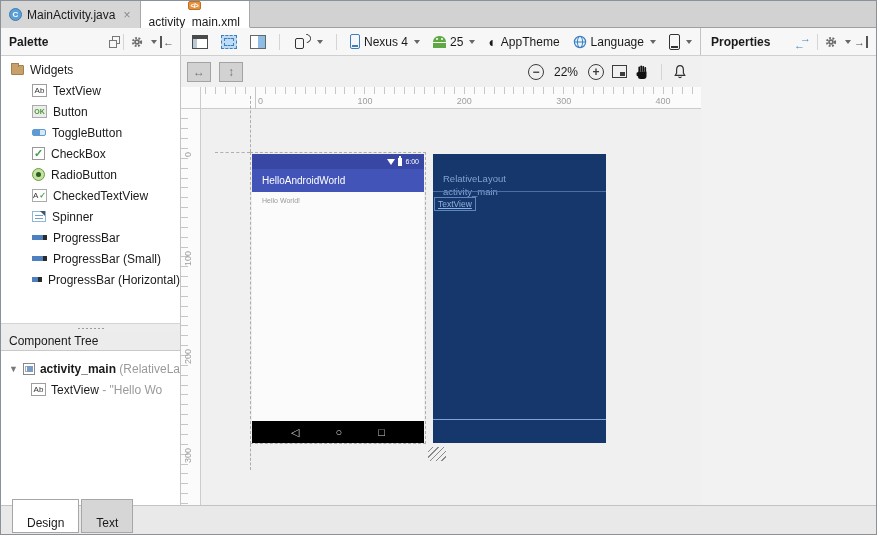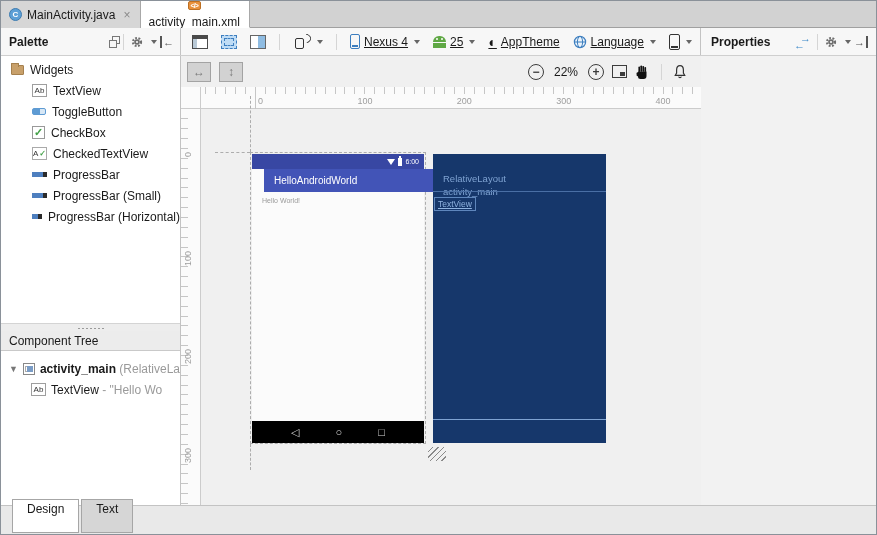--- a/index.html
+++ b/index.html
@@ -26,21 +26,21 @@
   
   #toolbar-row { position:absolute; left:0; top:27px; width:100%; height:28px;
     background:#F7F7F7; border-bottom:1px solid #CFCFCF; display:flex; }
   .tb-cell { display:flex; align-items:center; height:100%; }
   #palette-header { width:180px; border-right:1px solid #C3C3C3; padding:0 6px 0 8px; }
   #design-toolbar { width:520px; border-right:1px solid #C3C3C3; padding-left:8px; gap:7px; }
   #properties-header { flex:1; padding:0 8px 0 10px; }
   .hdr-title { font-weight:bold; font-size:12px; }
   .spacer { flex:1; }
   .vsep { width:1px; height:16px; background:#D5D5D5; margin:0 3px; }
-  .tbtn { display:inline-flex; align-items:center; gap:4px; padding:2px 3px; border-radius:2px;text-decoration:underline; }
+  .tbtn { display:inline-flex; align-items:center; gap:4px; padding:2px 3px; border-radius:2px; }
   .caret { width:0; height:0; border-left:3px solid transparent; border-right:3px solid transparent;
     border-top:4px solid #666; margin-left:2px; }
   
   .ic { display:inline-block; position:relative; vertical-align:middle; }
   .ic-copy { width:11px; height:12px; }
   .ic-copy i { position:absolute; width:8px; height:8px; border:1px solid #777; background:#F7F7F7; }
   .ic-copy i.b { right:0; top:0; } .ic-copy i.f { left:0; bottom:0; }
   .ic-gear { width:15px; height:14px; }
   .ic-dockl { font-size:11px; color:#555; border-left:2px solid #555; padding-left:1px; line-height:12px; }
   .ic-dockr { font-size:11px; color:#555; border-right:2px solid #555; padding-right:1px; line-height:12px; }
@@ -147,21 +147,21 @@
   .guide { position:absolute; border-left:1px dashed #ADADAD; }
   .guide.h { border-left:none; border-top:1px dashed #ADADAD; }
   #phone { position:absolute; left:71px; top:98px; width:172px; height:289px; background:#FBFBFB; }
   #ph-status { position:absolute; left:0; top:0; width:100%; height:15px; background:#3847A3;
     display:flex; align-items:center; justify-content:flex-end; gap:3px; padding-right:5px; }
   .wifi { width:0; height:0; border-left:4px solid transparent; border-right:4px solid transparent;
     border-top:6px solid #FFF; }
   .battery { width:4px; height:8px; background:#FFF; position:relative; }
   .battery:before { content:""; position:absolute; left:1px; top:-2px; width:2px; height:2px; background:#FFF; }
   #ph-status .time { color:#FFF; font-size:7px; }
-  #ph-appbar { position:absolute; left:12px; top:15px; width:100%; height:23px; background:#4254B7;
+  #ph-appbar { position:absolute; left:0; top:15px; width:100%; height:23px; background:#4254B7;
     display:flex; align-items:center; padding-left:10px; }
   #ph-appbar span { color:#FFF; font-size:10px; }
   #ph-body { position:absolute; left:0; top:38px; width:100%; height:229px; }
   #ph-body span { position:absolute; left:10px; top:5px; font-size:7px; color:#9A9A9A; }
   #ph-nav { position:absolute; left:0; bottom:0; width:100%; height:22px; background:#000;
     display:flex; align-items:center; justify-content:center; gap:36px; }
   #ph-nav span { color:#D8D8D8; font-size:11px; line-height:11px; }
   #blueprint { position:absolute; left:252px; top:98px; width:173px; height:289px; background:#16376B; }
   #bp-head { position:absolute; left:10px; top:18px; color:#7FA3D2; font-size:9.5px; line-height:13px; }
   #bp-content { position:absolute; left:0; top:37px; width:173px; height:229px;
@@ -169,21 +169,21 @@
   #bp-textview { position:absolute; left:1px; top:5px; padding:1px 3px;
     border:1px solid #5E86BC; color:#8FB3E0; font-size:8.5px; text-decoration:underline; }
   #resize-handle { position:absolute; left:247px; top:391px; width:18px; height:14px;
     background:repeating-linear-gradient(135deg, transparent 0 3px, #8A8A8A 3px 4px); }
   
   #right-panel { position:absolute; left:700px; top:55px; width:177px; height:450px;
     background:#F2F2F2; border-bottom:1px solid #C3C3C3; }
   
   #bottom-bar { position:absolute; left:0; top:505px; width:100%; height:30px; background:#E9E9E9;
     display:flex; align-items:flex-end; padding:0 0 3px 11px; gap:2px; }
-  .btab { height:19px; padding:16px 14px; display:flex; align-items:flex-end; font-size:12px;
+  .btab { height:19px; padding:16px 14px; display:flex; align-items:flex-start; font-size:12px;
     border:1px solid #A6A6A6; background:#D6D6D6; }
   .btab.active { background:#FFF; }
   
   svg { display:block; }
 </style>
 </head>
 <body>
 
 <div id="app">
 
@@ -312,32 +312,50 @@
     <div id="palette-list">
         <div class="prow group">
           <span class="ic ic-folder"></span>
           <span>Widgets</span>
         </div>
         <div class="prow item">
           <span class="ic ic-ab">Ab</span>
           <span>TextView</span>
         </div>
         <div class="prow item">
+          <span class="ic ic-ok">OK</span>
+          <span>Button</span>
+        </div>
+        <div class="prow item">
           <span class="ic ic-toggle">
             <i></i>
           </span>
           <span>ToggleButton</span>
         </div>
         <div class="prow item">
           <span class="ic ic-check">✓</span>
           <span>CheckBox</span>
         </div>
         <div class="prow item">
+          <span class="ic ic-radio">
+            <i></i>
+          </span>
+          <span>RadioButton</span>
+        </div>
+        <div class="prow item">
           <span class="ic ic-ctv">A<b>✓</b></span>
           <span>CheckedTextView</span>
+        </div>
+        <div class="prow item">
+          <span class="ic ic-spinner">
+            <i class="l1"></i>
+            <i class="l2"></i>
+            <i class="tr"></i>
+          </span>
+          <span>Spinner</span>
         </div>
         <div class="prow item">
           <span class="ic ic-progress">
             <i></i>
           </span>
           <span>ProgressBar</span>
         </div>
         <div class="prow item">
           <span class="ic ic-progress">
             <i></i>

